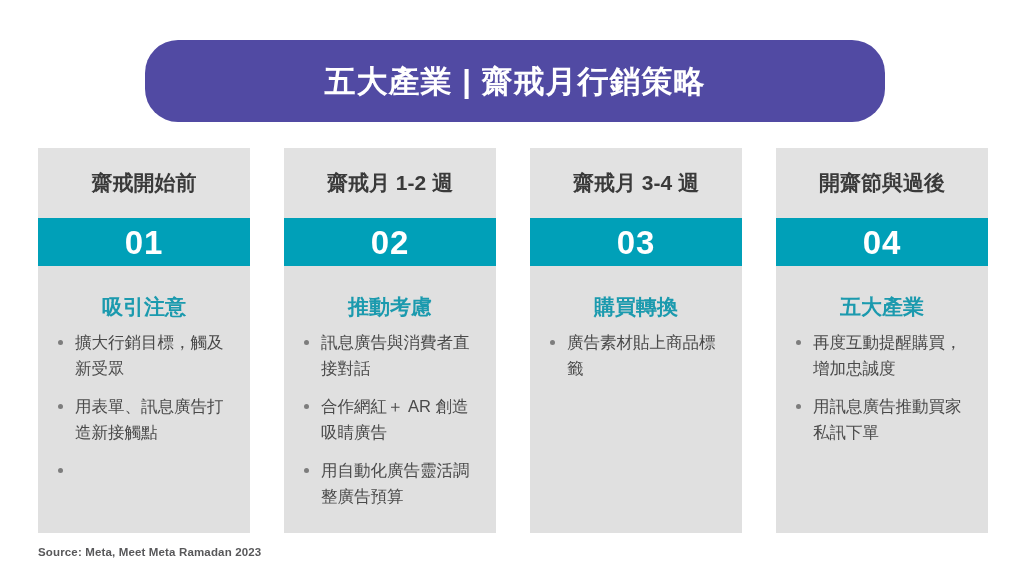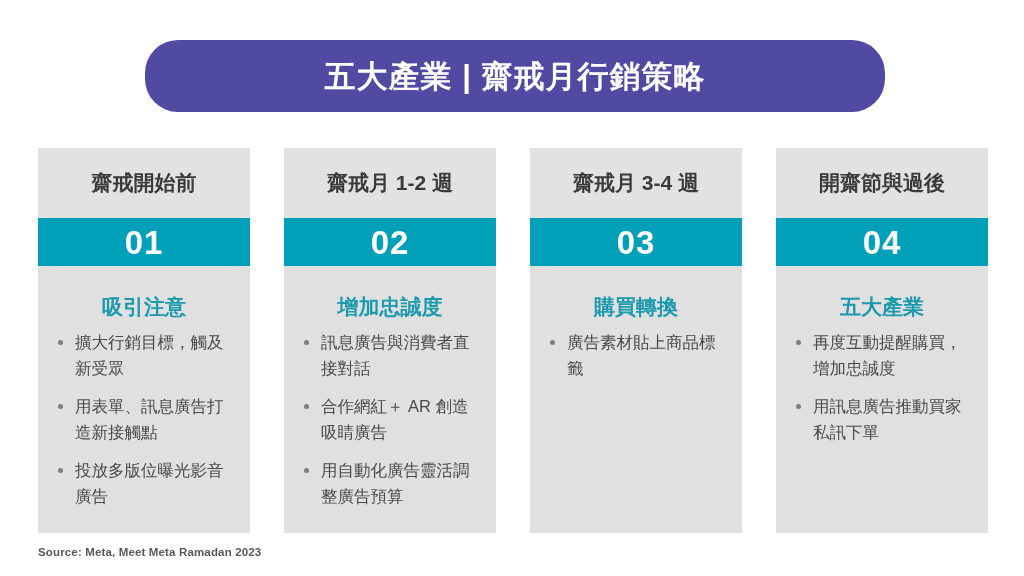--- a/index.html
+++ b/index.html
@@ -16,21 +16,21 @@
     font-family: "Liberation Sans", "DejaVu Sans", sans-serif;
     position: relative;
   }
 
   
   #title-banner {
     position: absolute;
     left: 145px;
     top: 40px;
     width: 740px;
-    height: 72px;
+    height: 82px;
     background: #514AA3;
     border-radius: 33px;
     display: flex;
     align-items: center;
     justify-content: center;
   }
 
   #title-banner .title-text {
     color: #ffffff;
     font-size: 31px;
@@ -163,33 +163,33 @@
     </div>
     <div class="card-number-band">
       <span class="number-text">01</span>
     </div>
     <div class="card-subtitle">
       <span class="subtitle-text">吸引注意</span>
     </div>
     <ul class="card-bullets">
       <li><span class="bullet-dot"></span><span>擴大行銷目標，觸及新受眾</span></li>
       <li><span class="bullet-dot"></span><span>用表單、訊息廣告打造新接觸點</span></li>
-      <li><span class="bullet-dot"></span><span>投放多版位曝光影音廣告</span></li>
+      <li><span class="bullet-dot"></span></li>
     </ul>
   </div>
 
   <div class="phase-card">
     <div class="card-header">
       <span class="header-text">齋戒月 1-2 週</span>
     </div>
     <div class="card-number-band">
       <span class="number-text">02</span>
     </div>
     <div class="card-subtitle">
-      <span class="subtitle-text">增加忠誠度</span>
+      <span class="subtitle-text">推動考慮</span>
     </div>
     <ul class="card-bullets">
       <li><span class="bullet-dot"></span><span>訊息廣告與消費者直接對話</span></li>
       <li><span class="bullet-dot"></span><span>合作網紅＋ AR 創造吸睛廣告</span></li>
       <li><span class="bullet-dot"></span><span>用自動化廣告靈活調整廣告預算</span></li>
     </ul>
   </div>
 
   <div class="phase-card">
     <div class="card-header">

